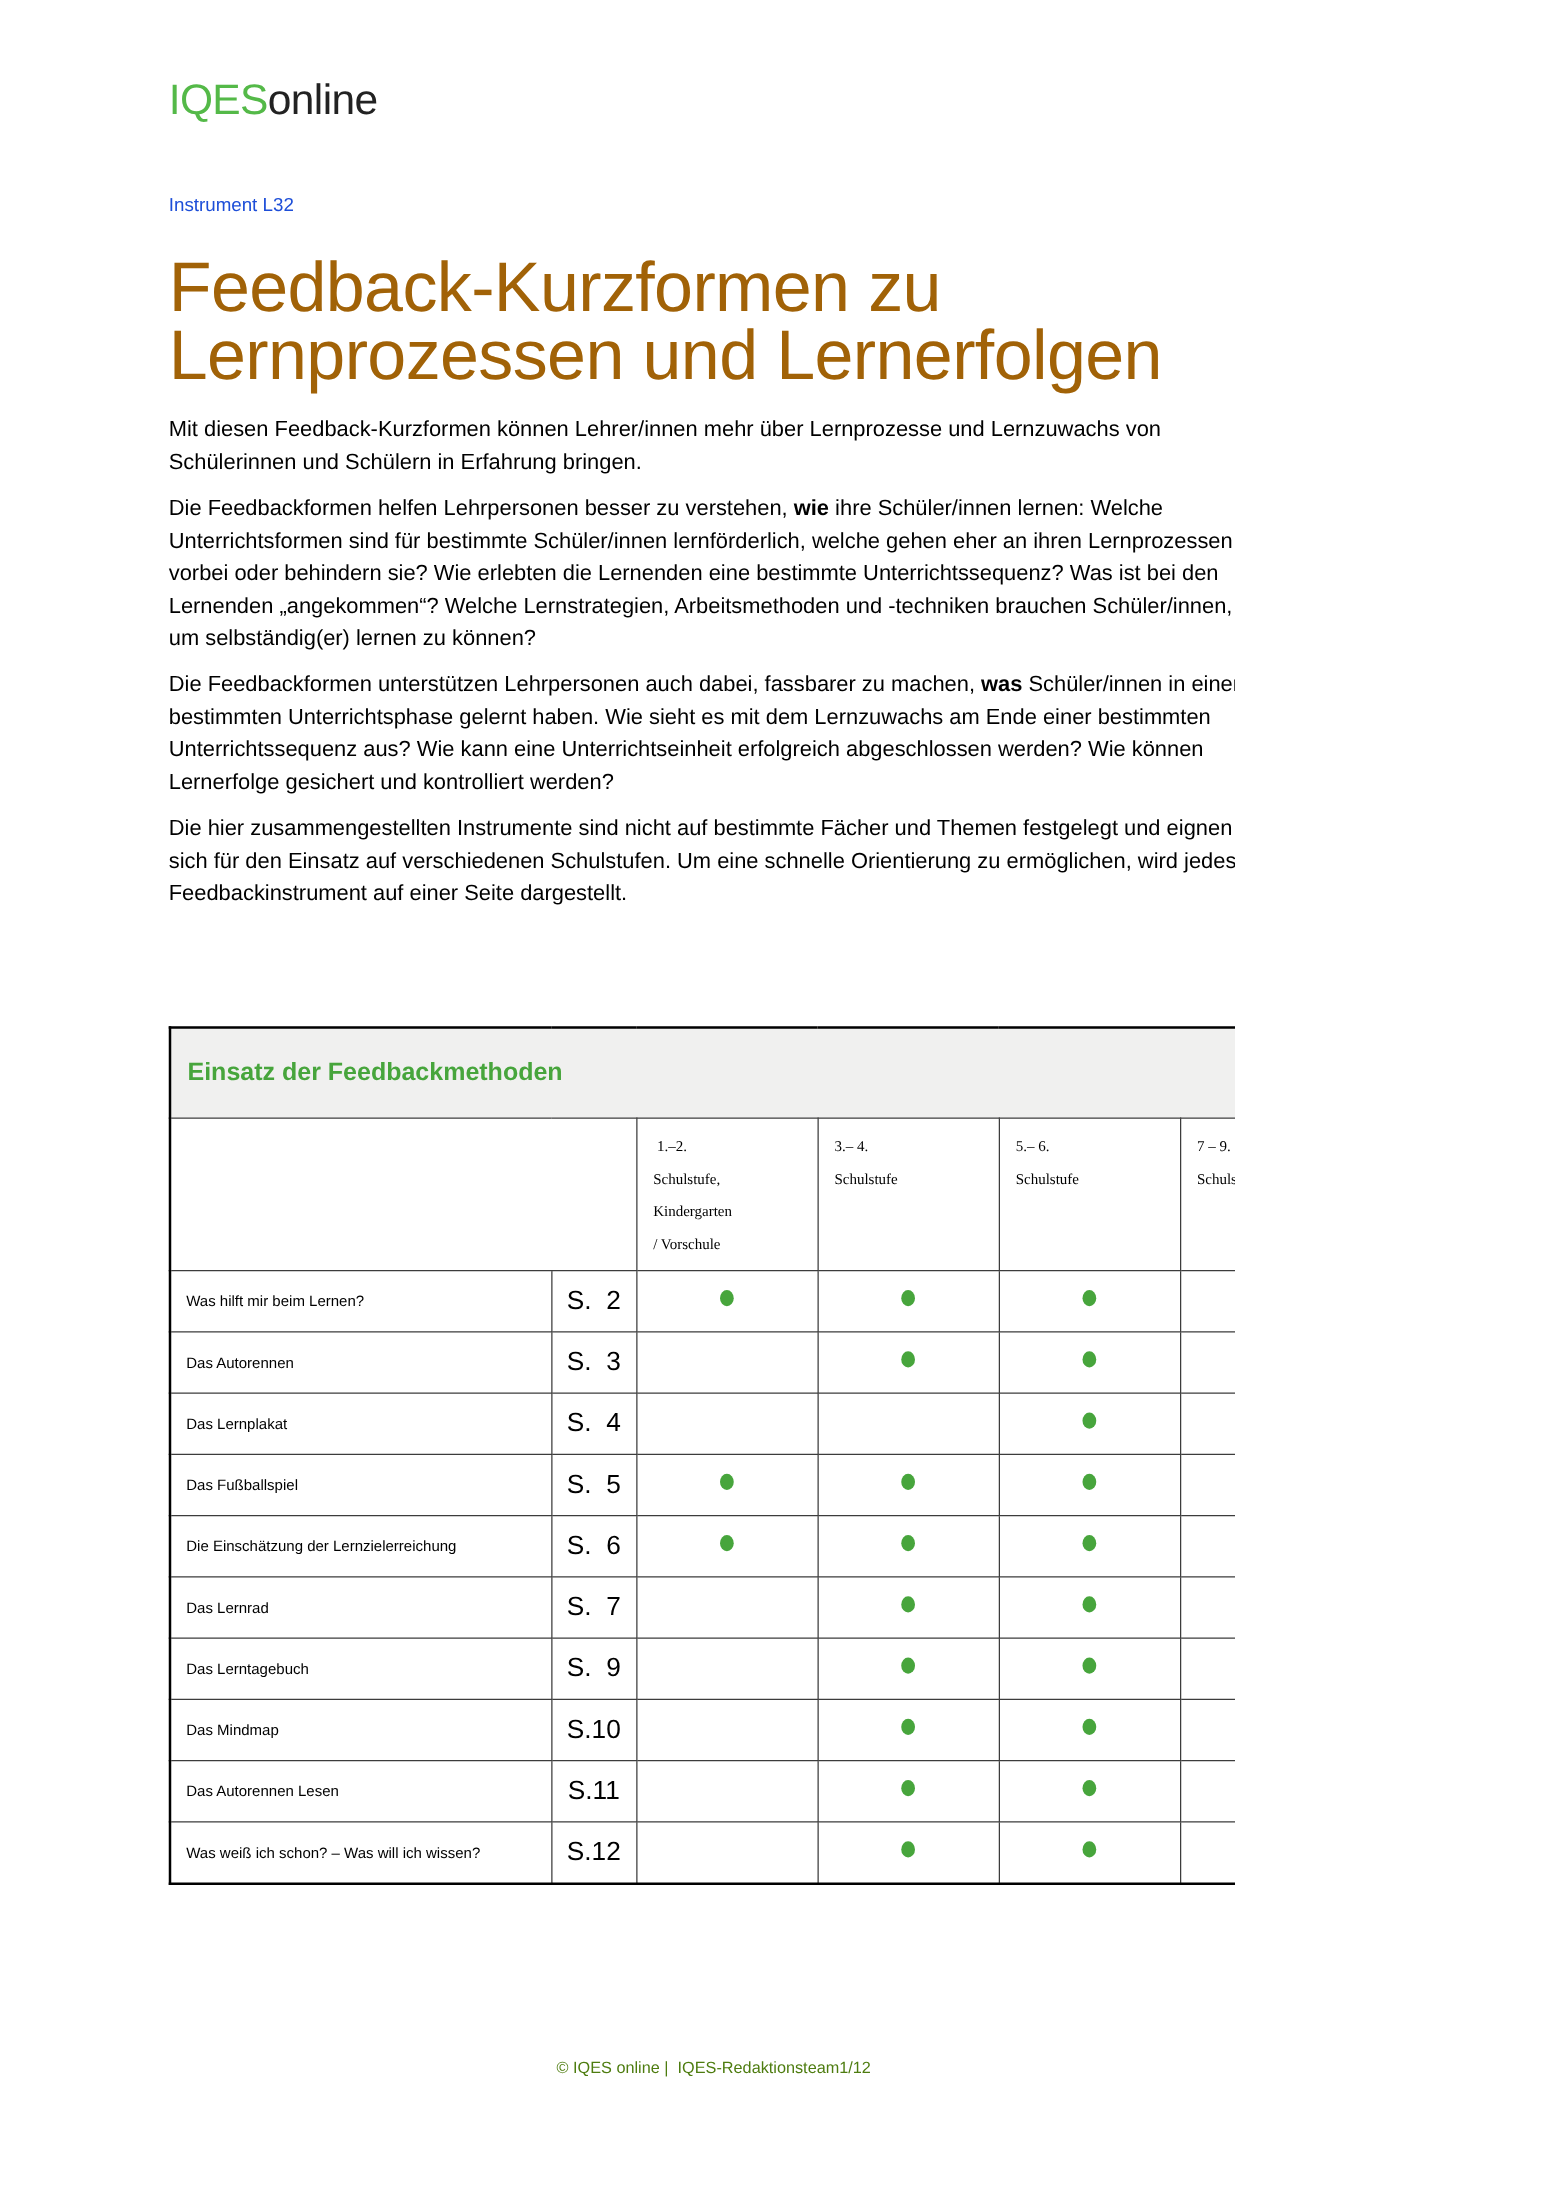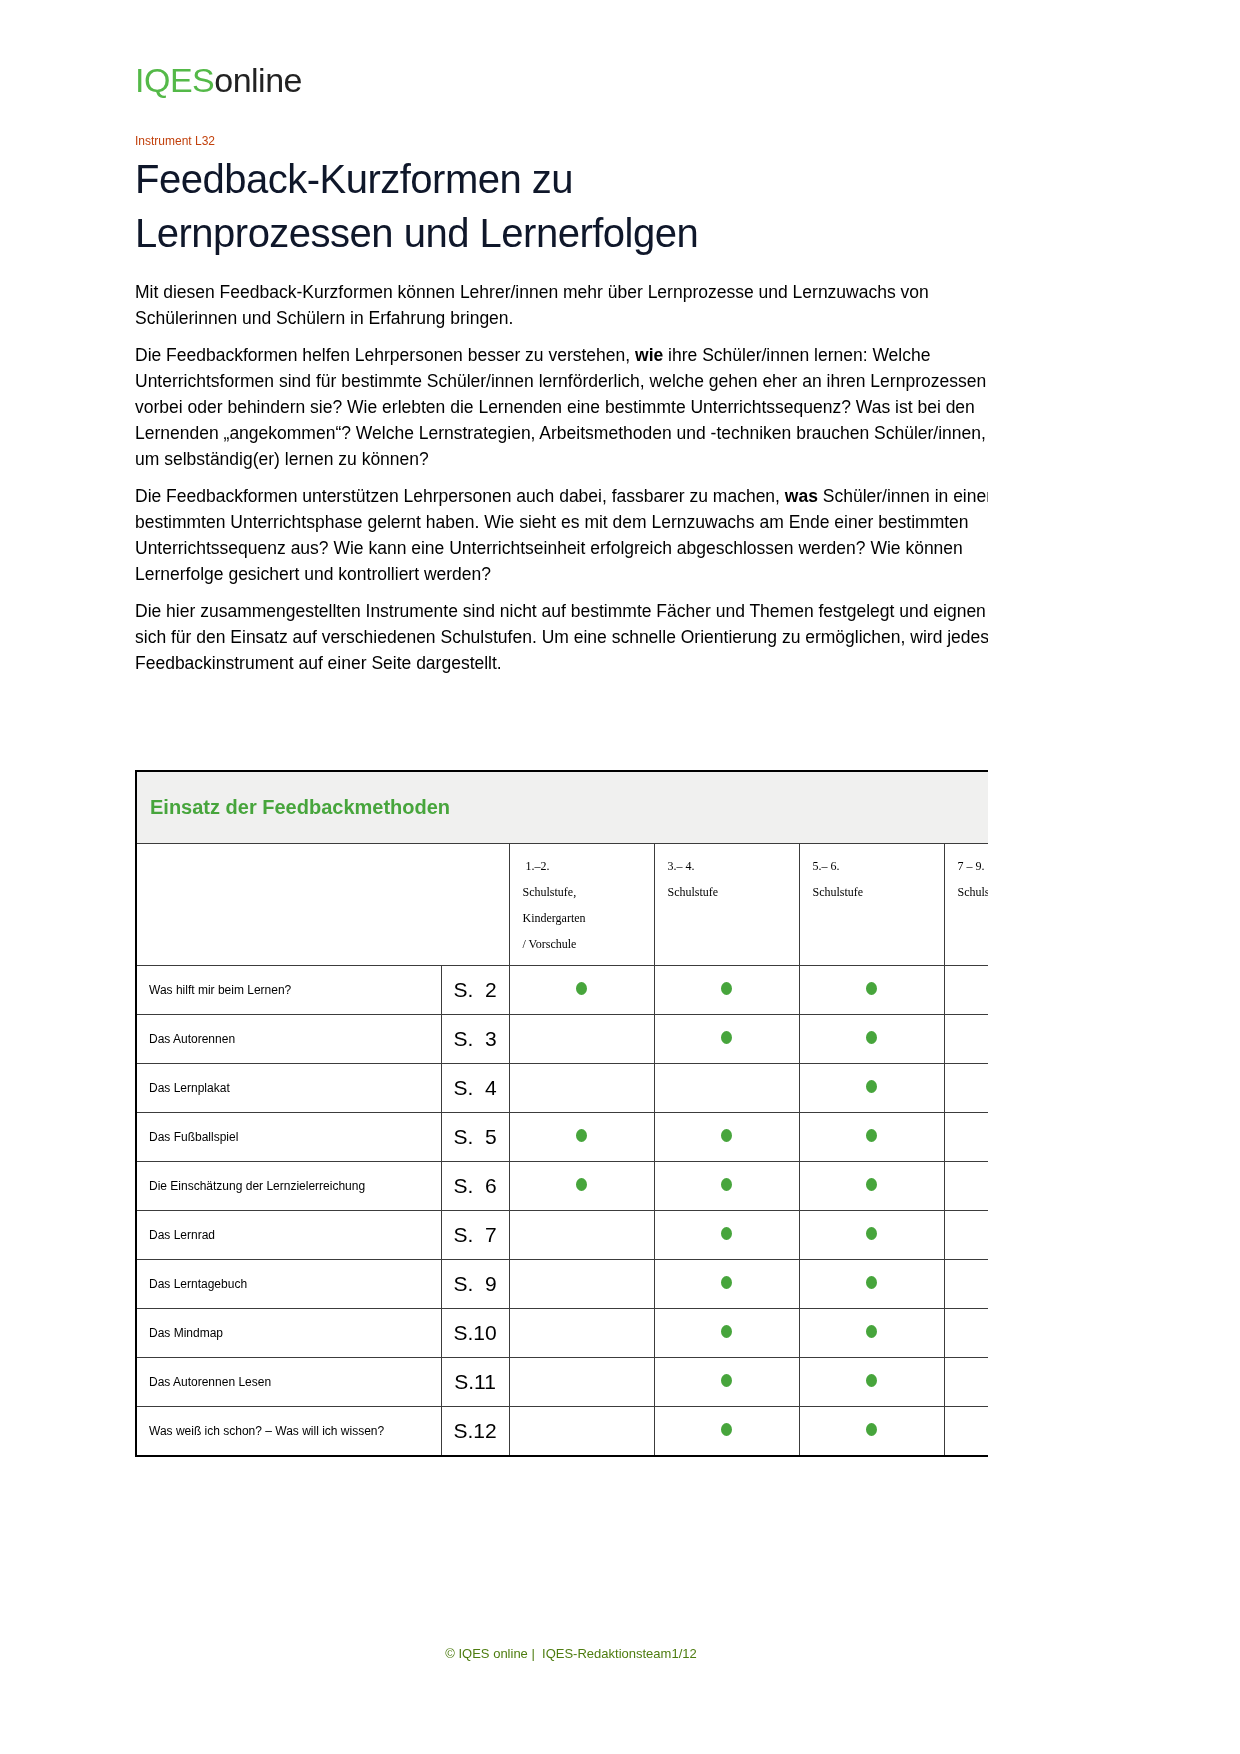--- a/index.html
+++ b/index.html
@@ -15,22 +15,22 @@
   body{font-family:"Liberation Sans","DejaVu Sans",sans-serif;color:#000;}
   .page{position:relative;width:988px;height:1754px;background:#fff;overflow:hidden;}
   .content{position:absolute;left:135px;top:60px;width:1098px;}
 
   
   .logo{font-size:34px;letter-spacing:-0.5px;line-height:40px;font-weight:400;}
   .logo .logo-iqes{color:var(--logo-green);}
   .logo .logo-online{color:#222222;}
 
   
-  .instrument-label{margin-top:32px;font-size:12px;line-height:18px;color:#c2410c;}
-  .doc-title{margin-top:2px;font-size:40px;line-height:54px;font-weight:400;color:#0f172a;letter-spacing:-0.5px;}
+  .instrument-label{margin-top:56px;font-size:15px;line-height:18px;color:#1d4ed8;}
+  .doc-title{margin-top:29px;font-size:56px;line-height:54px;font-weight:400;color:#a16207;letter-spacing:-0.5px;}
 
   
   .paras{margin-top:19px;width:872px;}
   .paras p{font-size:17.5px;line-height:26px;margin-bottom:11px;color:#000;}
   .paras p b{font-weight:bold;}
 
   
   table.feedback{margin-top:94px;width:1098px;border-collapse:collapse;table-layout:fixed;
     border:2px solid var(--border-dark);}
   table.feedback td,table.feedback th{border:1.5px solid var(--border-inner);font-weight:400;}

